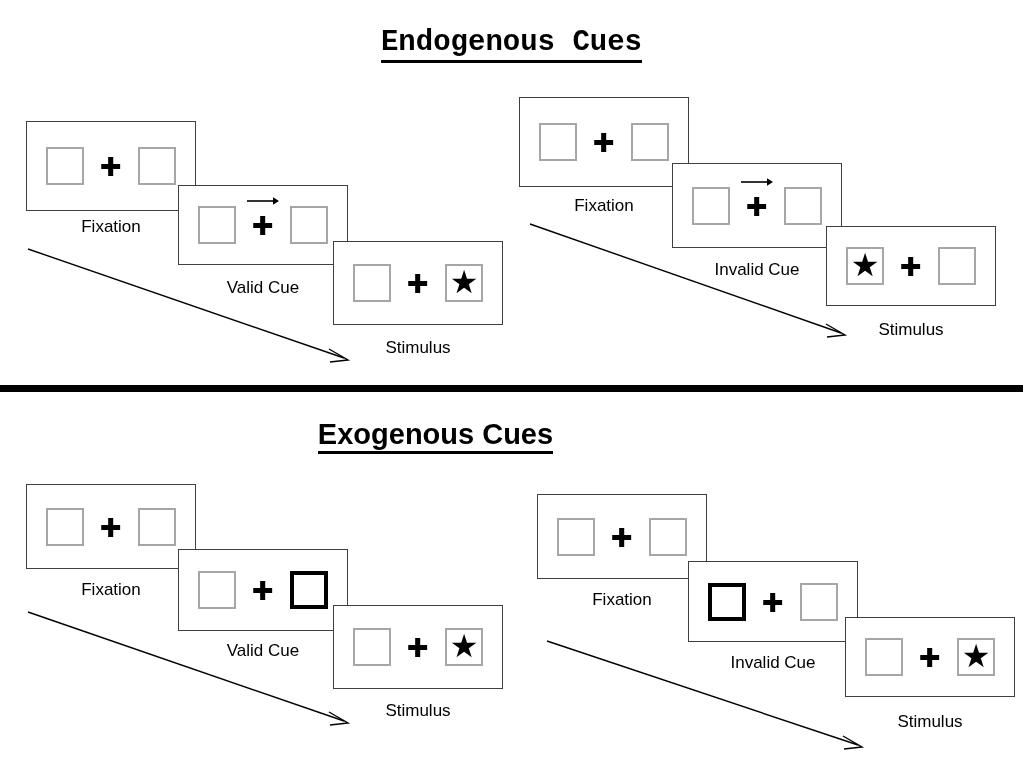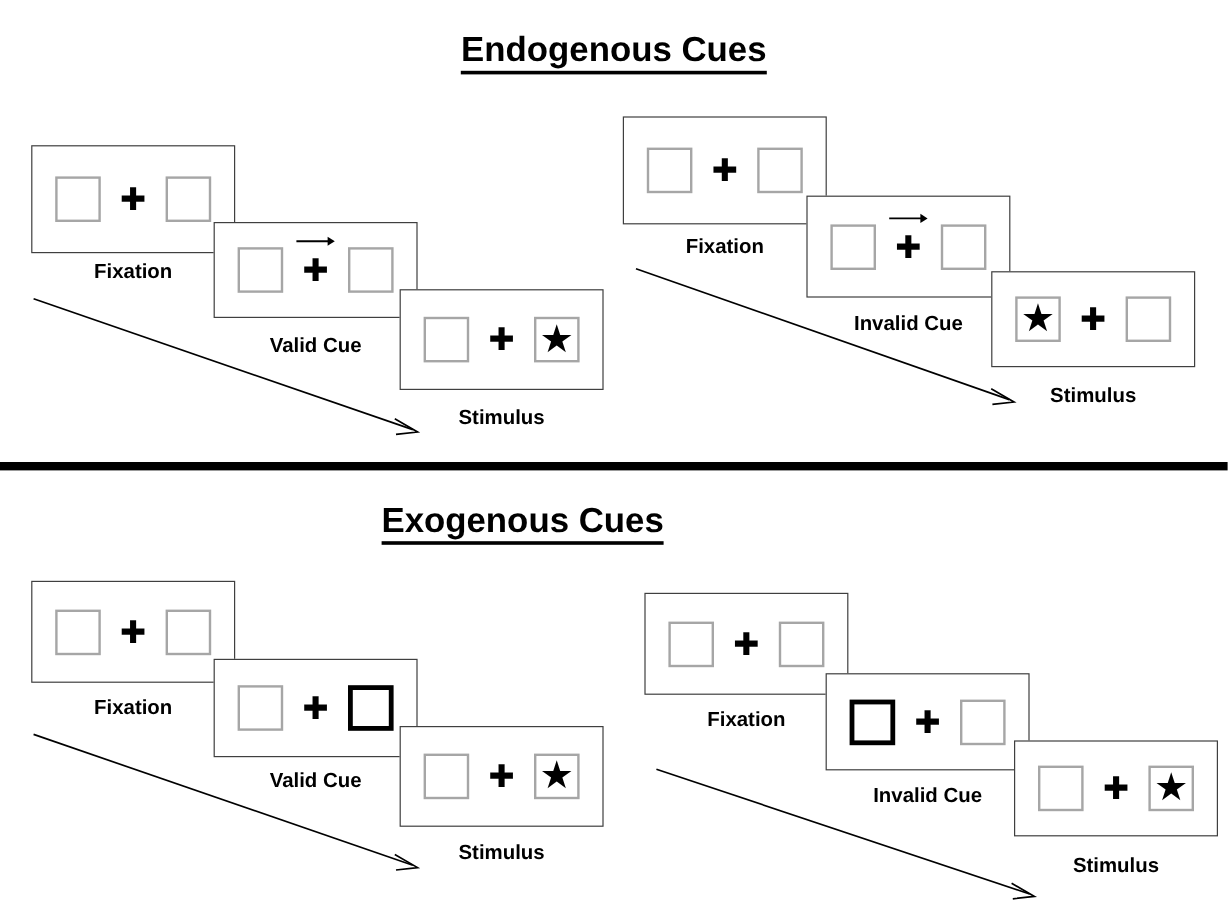--- a/index.html
+++ b/index.html
@@ -95,36 +95,36 @@
     line-height: 1;
     color: #000000;
     font-family: "DejaVu Sans", sans-serif;
     display: block;
     transform: translateY(-1px);
   }
 
   .caption {
     position: absolute;
     font-size: 17px;
-    font-weight: bold;
+    font-weight: normal;
     color: #000000;
     white-space: nowrap;
     text-align: center;
   }
 
   .flow-arrow {
     position: absolute;
   }
 </style>
 </head>
 <body>
 
 <div class="stage">
 
-  <div class="section-title" style="left:0; top:26px; width:1023px;">
+  <div class="section-title" style="left:0; top:26px; width:1023px;font-family:Liberation Mono, monospace;">
     <span class="ul">Endogenous Cues</span>
   </div>
 
   <div class="panel" style="left:26px; top:121px; width:170px; height:90px;">
     <div class="panel-inner">
       <div class="box"></div>
       <div class="plus">
         <span class="glyph">✚</span>
       </div>
       <div class="box"></div>

